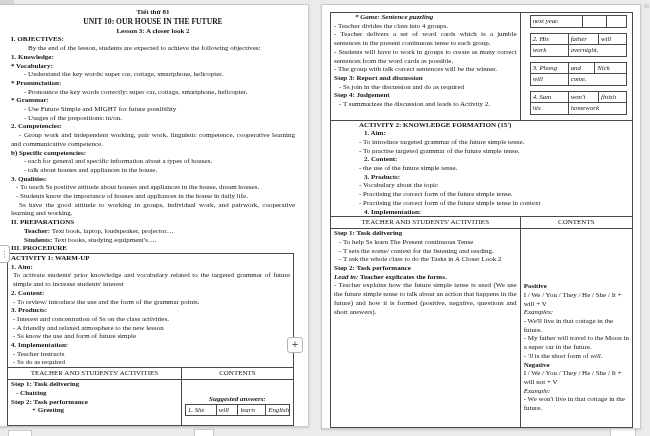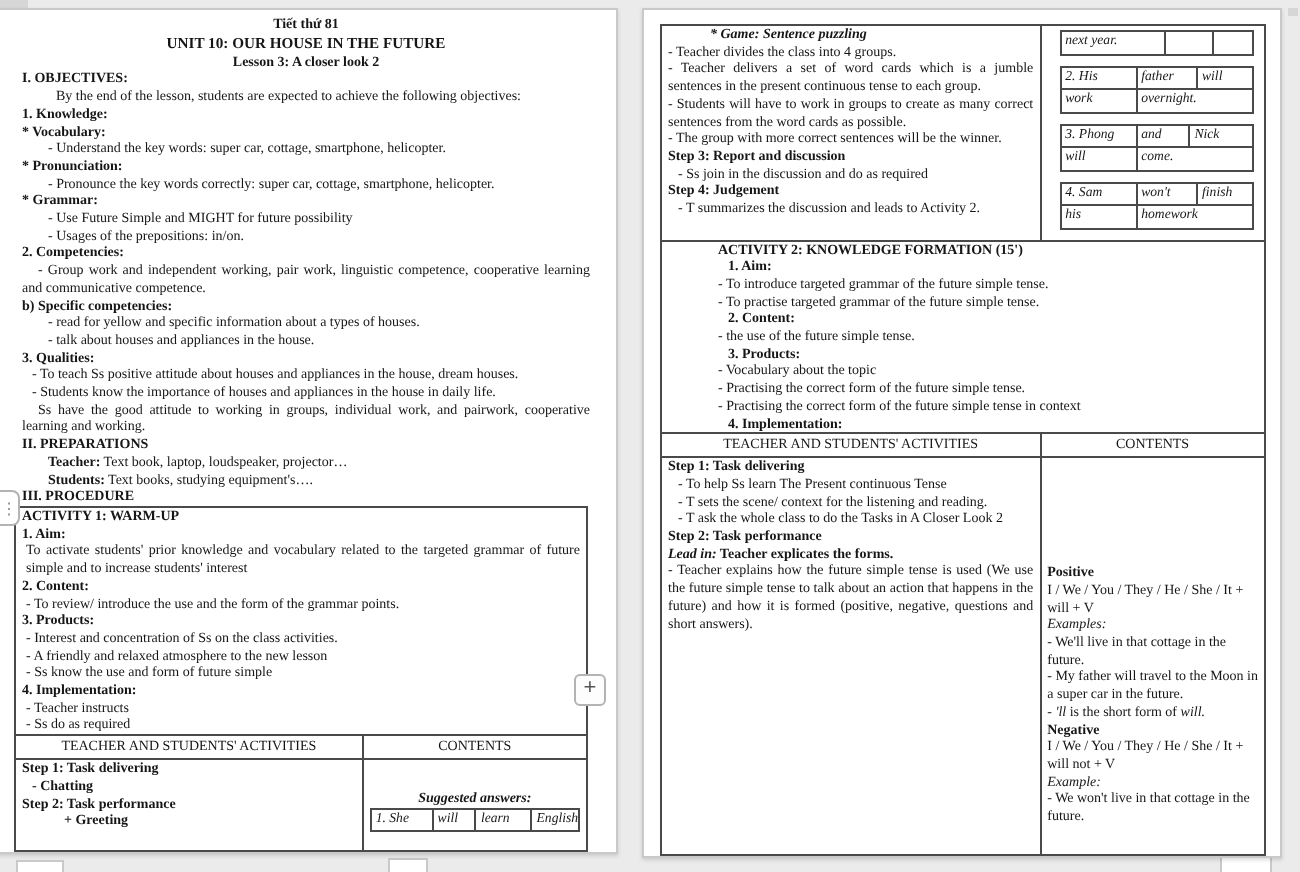--- a/index.html
+++ b/index.html
@@ -91,21 +91,21 @@
         <div class="ln b"><span>* Vocabulary:</span></div>
         <div class="ln ind2"><span>- Understand the key words: super car, cottage, smartphone, helicopter.</span></div>
         <div class="ln b"><span>* Pronunciation:</span></div>
         <div class="ln ind2"><span>- Pronounce the key words correctly: super car, cottage, smartphone, helicopter.</span></div>
         <div class="ln b"><span>* Grammar:</span></div>
         <div class="ln ind2"><span>- Use Future Simple and MIGHT for future possibility</span></div>
         <div class="ln ind2"><span>- Usages of the prepositions: in/on.</span></div>
         <div class="ln b"><span>2. Competencies:</span></div>
         <div class="ln jst ti2"><span>- Group work and independent working, pair work, linguistic competence, cooperative learning and communicative competence.</span></div>
         <div class="ln b"><span>b) Specific competencies:</span></div>
-        <div class="ln ind2"><span>- read for yellow and specific information about a types of houses.</span></div>
+        <div class="ln ind2"><span>- each for general and specific information about a types of houses.</span></div>
         <div class="ln ind2"><span>- talk about houses and appliances in the house.</span></div>
         <div class="ln b"><span>3. Qualities:</span></div>
         <div class="ln ind1"><span>- To teach Ss positive attitude about houses and appliances in the house, dream houses.</span></div>
         <div class="ln ind1"><span>- Students know the importance of houses and appliances in the house in daily life.</span></div>
         <div class="ln jst ti2"><span>Ss have the good attitude to working in groups, individual work, and pairwork, cooperative learning and working.</span></div>
         <div class="ln b"><span>II. PREPARATIONS</span></div>
         <div class="ln ind2"><span class="b">Teacher:</span><span> Text book, laptop, loudspeaker, projector…</span></div>
         <div class="ln ind2"><span class="b">Students:</span><span> Text books, studying equipment's….</span></div>
         <div class="ln b"><span>III. PROCEDURE</span></div>
       </div>
@@ -153,21 +153,21 @@
 
 <div class="page" id="page2">
   <div class="doc">
     <div class="ttable" style="margin-top:0;">
       <div class="trow">
         <div class="tc tl">
             <div class="ln bi ind3"><span>* Game: Sentence puzzling</span></div>
             <div class="ln"><span>- Teacher divides the class into 4 groups.</span></div>
             <div class="ln jst"><span>- Teacher delivers a set of word cards which is a jumble sentences in the present continuous tense to each group.</span></div>
             <div class="ln jst"><span>- Students will have to work in groups to create as many correct sentences from the word cards as possible.</span></div>
-            <div class="ln jst"><span>- The group with more correct sentences will be the winner.</span></div>
+            <div class="ln jst"><span>- The group with talk correct sentences will be the winner.</span></div>
             <div class="ln b"><span>Step 3: Report and discussion</span></div>
             <div class="ln ind1"><span>- Ss join in the discussion and do as required</span></div>
             <div class="ln b"><span>Step 4: Judgement</span></div>
             <div class="ln ind1"><span>- T summarizes the discussion and leads to Activity 2.</span></div>
           </div>
         <div class="tc tr2 cards">
           <div class="wtable">
               <div class="wrow">
                 <div class="wcell" style="width: 55%;">next year.</div>
                 <div class="wcell" style="width: 25%;"></div>

